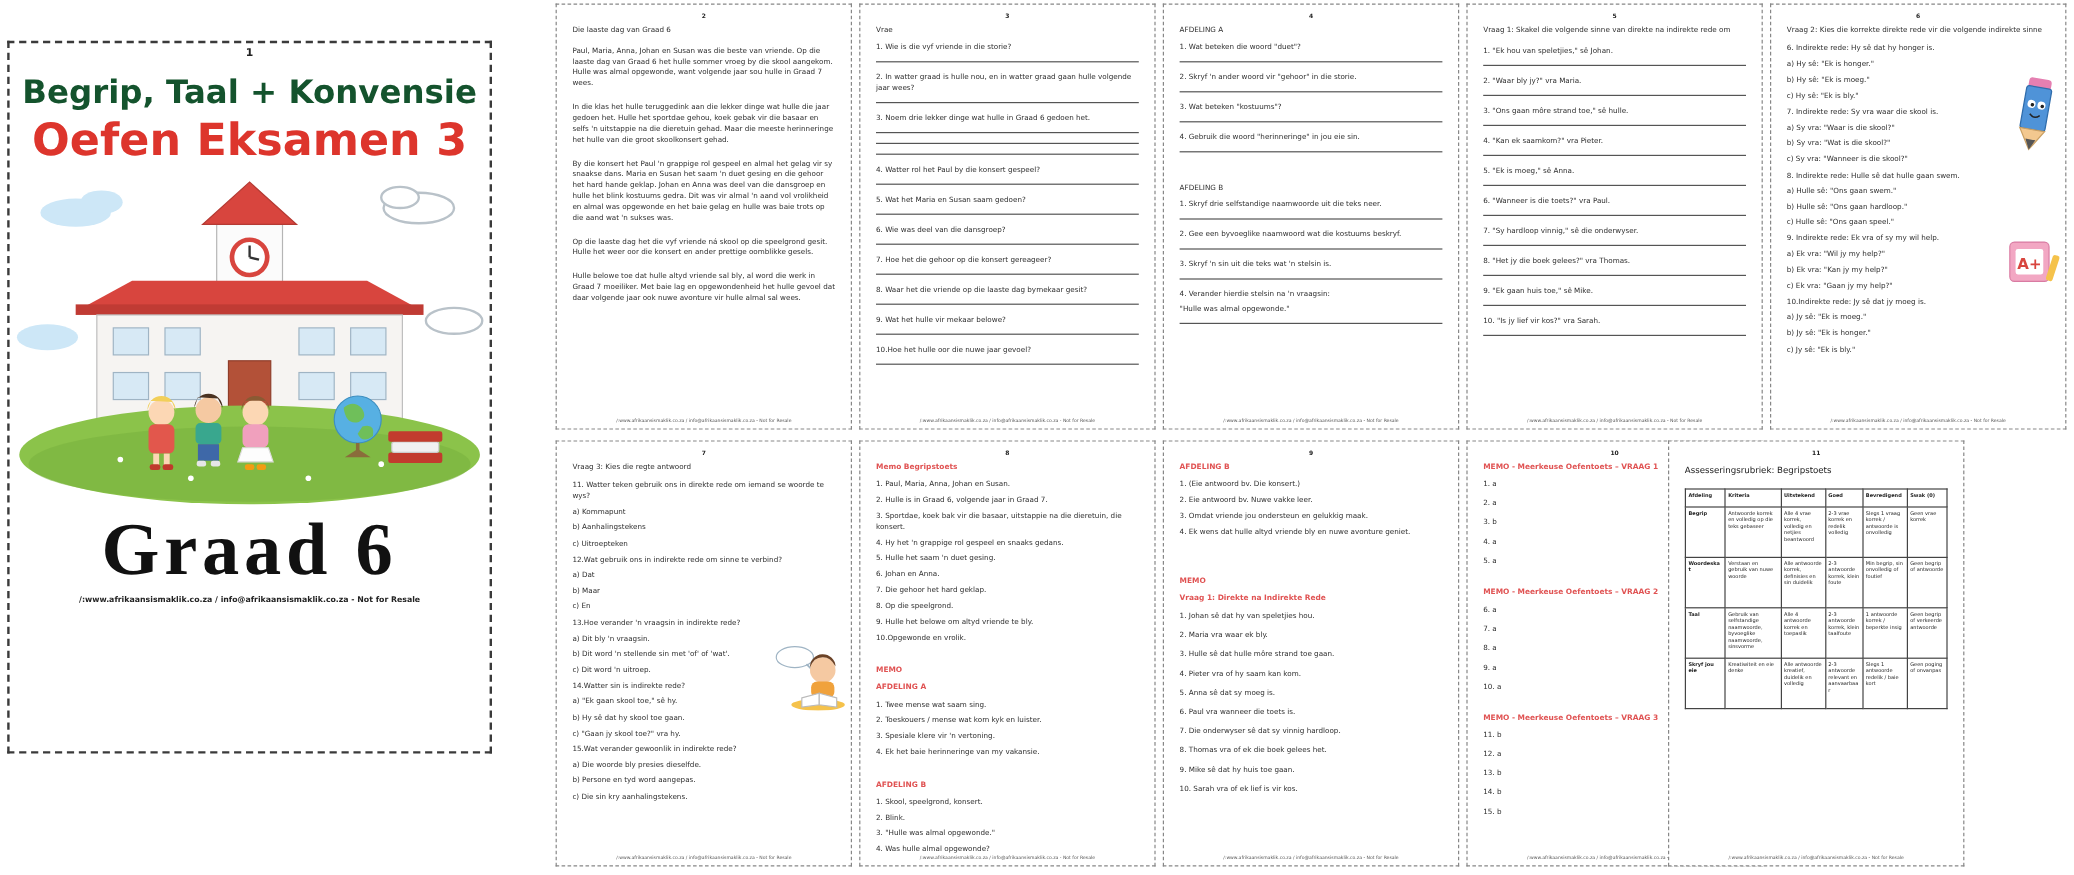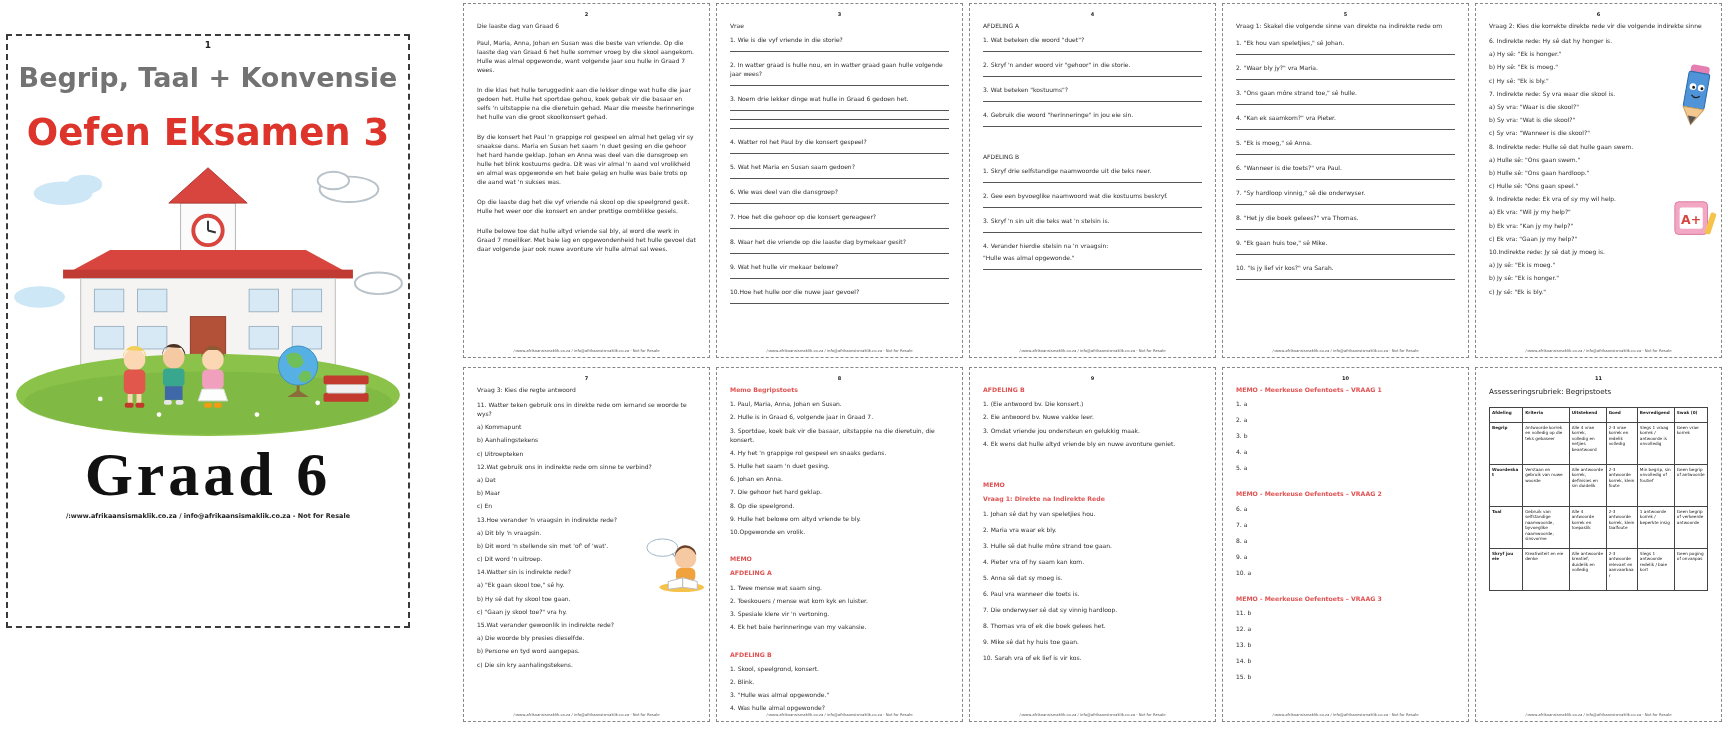--- a/index.html
+++ b/index.html
@@ -3,22 +3,22 @@
 <meta charset="utf-8">
 <style>
   html,body{margin:0;padding:0;background:#fff;}
   #canvas{position:relative;width:1728px;height:729px;background:#fff;overflow:hidden;
           font-family:"DejaVu Sans",sans-serif;color:#2d2d2d;}
 
   
   .cover{position:absolute;left:6px;top:34px;width:404px;height:594px;border:2px dashed #3a3a3a;
          background:#fff;text-align:center;box-sizing:border-box;}
   .cover-num{font-size:9px;font-weight:bold;margin-top:4px;color:#222;}
-  .cover-t1{color:#737373;font-weight:bold;font-size:27px;margin-top:12px;white-space:nowrap;letter-spacing:0px;}
-  .cover-t2{color:#dd352c;font-weight:bold;font-size:37px;margin-top:18px;white-space:nowrap;}
+  .cover-t1{color:#14532d;font-weight:bold;font-size:27px;margin-top:12px;white-space:nowrap;letter-spacing:0px;}
+  .cover-t2{color:#dd352c;font-weight:bold;font-size:37px;margin-top:2px;white-space:nowrap;}
   .cover-art{margin-top:4px;line-height:0;}
   .cover-grade{font-family:Liberation Serif, serif;font-size:62px;font-weight:bold;color:#111;
                letter-spacing:4px;margin-top:0px;line-height:1.05;}
   .cover-foot{font-size:6.5px;font-weight:bold;color:#222;margin-top:5px;}
 
   
   .gpage{position:absolute;width:247px;height:355px;border:1px dashed #878787;background:#fff;
          box-sizing:border-box;padding:7px 13px 14px 13px;}
   .pnum{text-align:center;font-size:5px;color:#222;margin-bottom:4px;font-weight:bold;}
   .pcontent{position:relative;font-size:6px;line-height:1.5;color:#2d2d2d;}
@@ -406,21 +406,21 @@
           <div style="height: 8px;"></div>
           <div class="bh">MEMO  - Meerkeuse Oefentoets – VRAAG 3</div>
           <div class="bm">11. b</div>
           <div class="bm">12. a</div>
           <div class="bm">13. b</div>
           <div class="bm">14. b</div>
           <div class="bm">15. b</div>
         </div>
         <div class="pfoot">/:www.afrikaansismaklik.co.za / info@afrikaansismaklik.co.za  -  Not for Resale</div>
       </div>
-      <div class="gpage" style="left: 1475px; top: 367px;">
+      <div class="gpage" style="left: 1390px; top: 367px;">
         <div class="pnum">11</div>
         <div class="pcontent">
           <div class="ptitle">Assesseringsrubriek: Begripstoets</div>
           <table class="rubric">
             <thead>
               <tr>
                 <th class="c0">Afdeling</th>
                 <th class="c1">Kriteria</th>
                 <th class="c2">Uitstekend</th>
                 <th class="c3">Goed</th>

